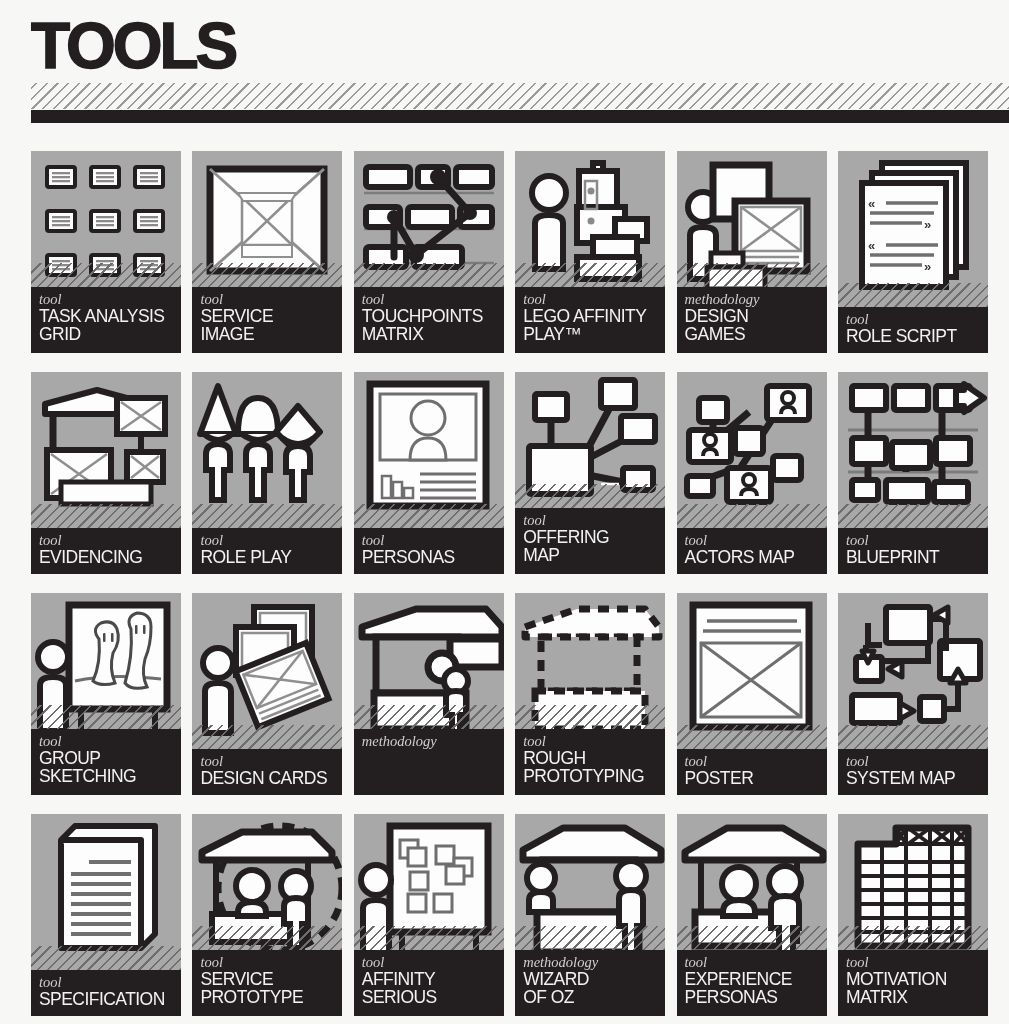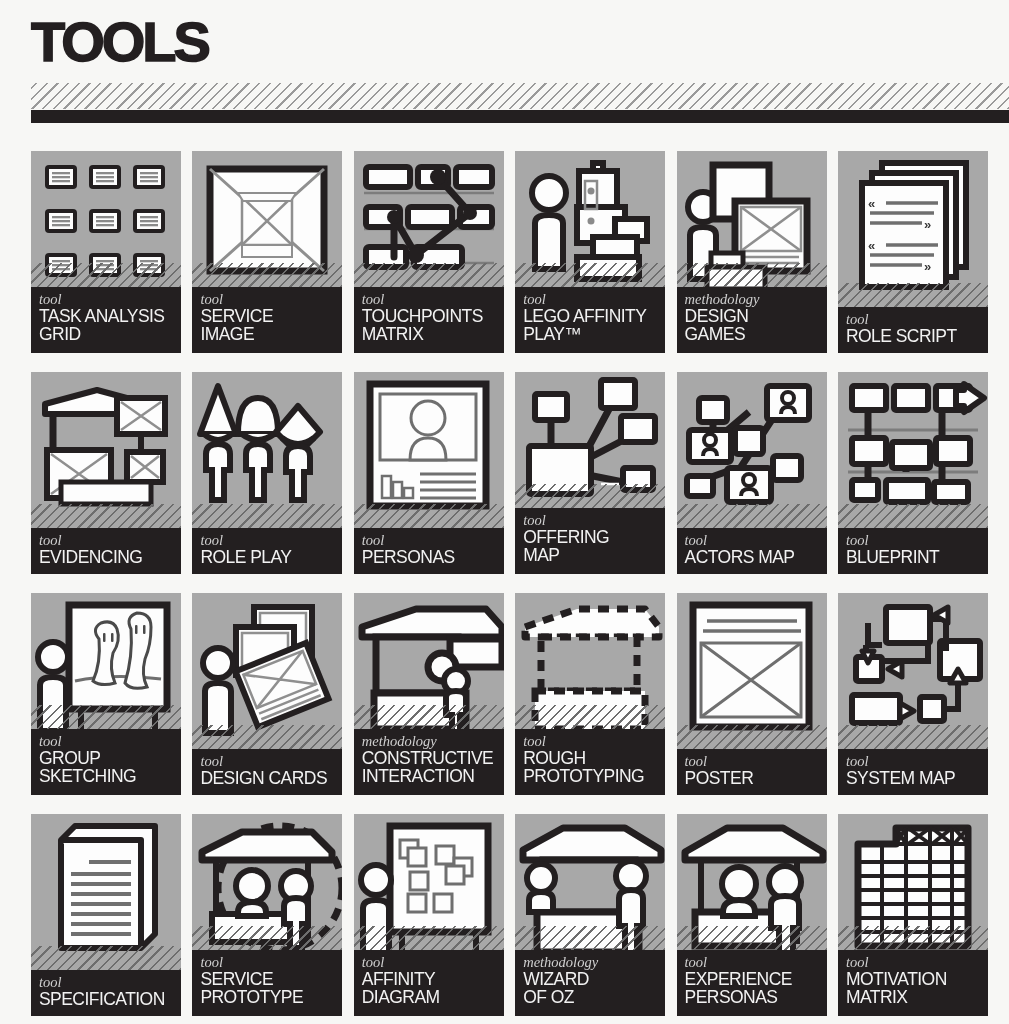--- a/index.html
+++ b/index.html
@@ -19,21 +19,21 @@
   #header {
     position: relative;
     height: 140px;
   }
   #page-title {
     position: absolute;
     left: 31px;
     top: 14px;
     font-family: "Liberation Sans", sans-serif;
     font-weight: bold;
-    font-size: 56px;
+    font-size: 64px;
     letter-spacing: -3px;
     color: #231f20;
     line-height: 1;
     z-index: 3;
     -webkit-text-stroke: 1.5px #231f20;
   }
   #header-hatch {
     position: absolute;
     left: 31px;
     right: 0;
@@ -564,22 +564,20 @@
   <circle cx="88" cy="74" r="14" fill="#fdfdfd" stroke="#231f20" stroke-width="7"></circle>
   <g stroke="#231f20" stroke-width="6" fill="#fdfdfd">
     <circle cx="102" cy="88" r="12"></circle>
     <path d="M92 104 Q92 98 102 98 Q112 98 112 104 L112 122 L106 122 L106 146 L98 146 L98 122 L92 122 Z"></path>
   </g>
 </svg>
       </div>
       <div class="ground g-66"></div>
       <div class="label lbl-2">
         <span class="cat">methodology</span>
-        <span class="ttl">CONSTRUCTIVE
-INTERACTION</span>
       </div>
     </div>
     <div class="card">
       <div class="art">
         <svg id="ico-dashed-counter-icon" viewBox="0 0 150 202">
   <path d="M10 34 L62 16 L130 16 L144 34 L144 44 L10 44 Z" fill="#fdfdfd" stroke="#231f20" stroke-width="7" stroke-dasharray="11 8" stroke-linejoin="round"></path>
   <rect x="26" y="44" width="96" height="54" fill="#a8a8a8" stroke="#231f20" stroke-width="7" stroke-dasharray="11 8"></rect>
   <path d="M20 98 L130 98 L130 136 L20 136 Z" fill="#fdfdfd" stroke="#231f20" stroke-width="7" stroke-dasharray="11 8"></path>
 </svg>
       </div>
@@ -697,21 +695,21 @@
   <g stroke="#231f20" stroke-width="6" fill="#fdfdfd">
     <circle cx="22" cy="66" r="15"></circle>
     <path d="M9 94 Q9 86 22 86 Q35 86 35 94 L35 140 L9 140 Z"></path>
   </g>
 </svg>
       </div>
       <div class="ground g-66"></div>
       <div class="label lbl-2">
         <span class="cat">tool</span>
         <span class="ttl">AFFINITY
-DIAGRAM</span>
+SERIOUS</span>
       </div>
     </div>
     <div class="card">
       <div class="art">
         <svg id="ico-counter-screen-icon" viewBox="0 0 150 202">
   <path d="M8 36 L48 14 L110 14 L146 36 L146 46 L8 46 Z" fill="#fdfdfd" stroke="#231f20" stroke-width="7" stroke-linejoin="round"></path>
   <rect x="28" y="46" width="92" height="52" fill="#a8a8a8" stroke="#231f20" stroke-width="7"></rect>
   <path d="M22 98 L124 98 L124 138 L22 138 Z" fill="#fdfdfd" stroke="#231f20" stroke-width="7"></path>
   <g stroke="#231f20" stroke-width="6" fill="#fdfdfd">
     <circle cx="26" cy="64" r="14"></circle>

